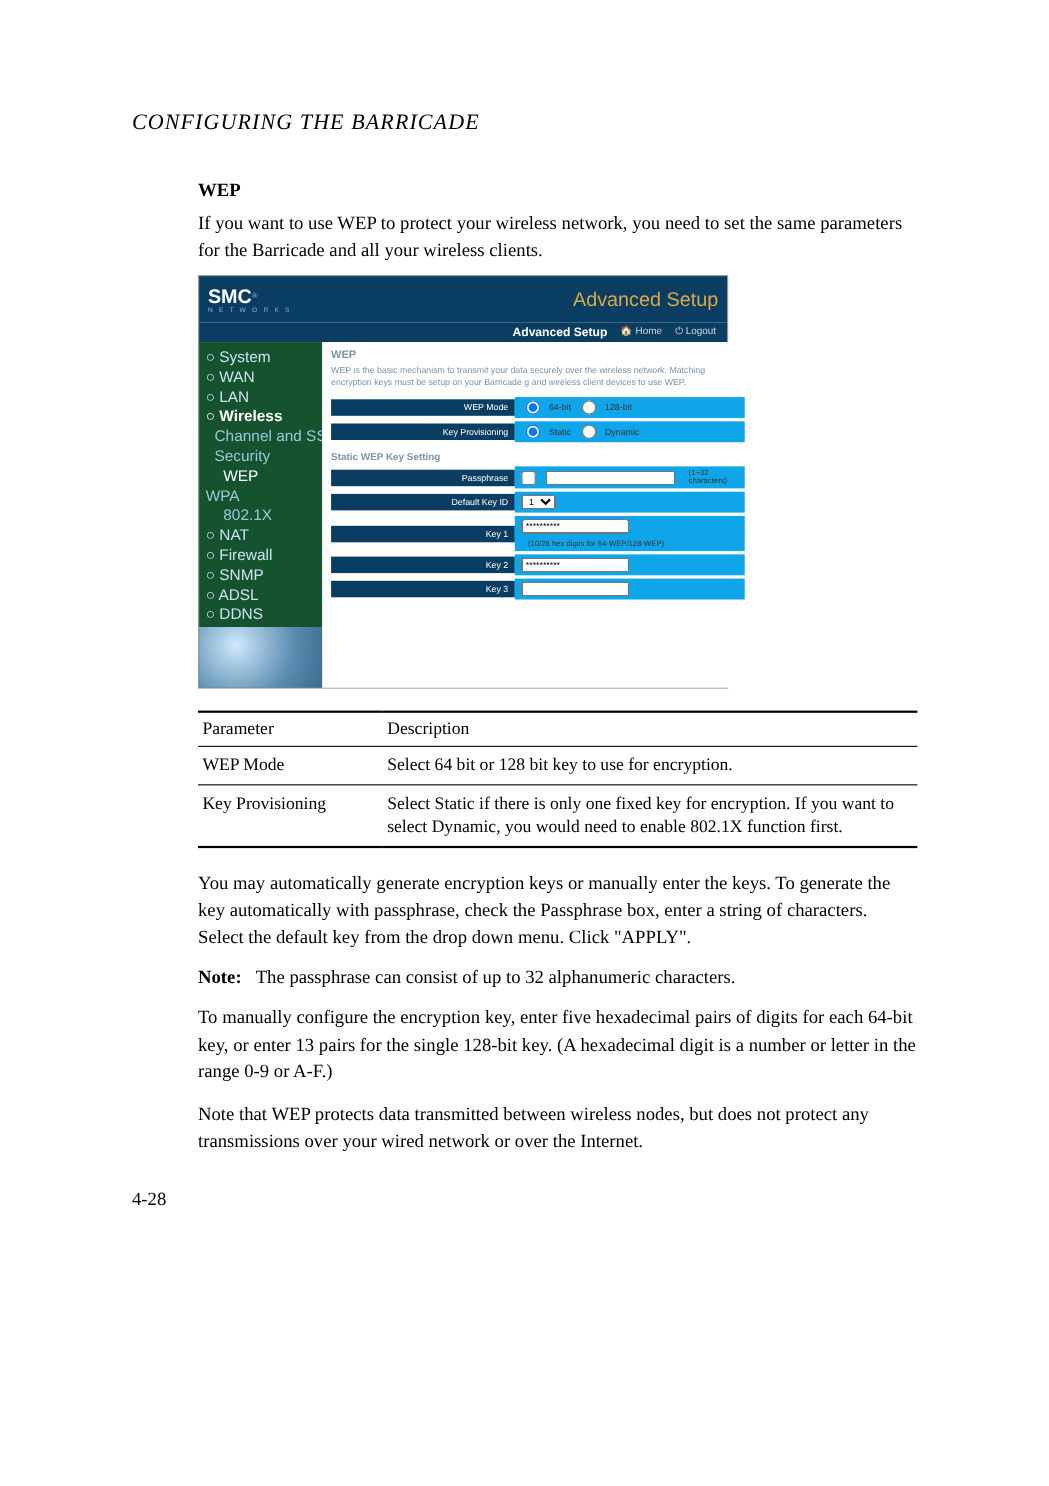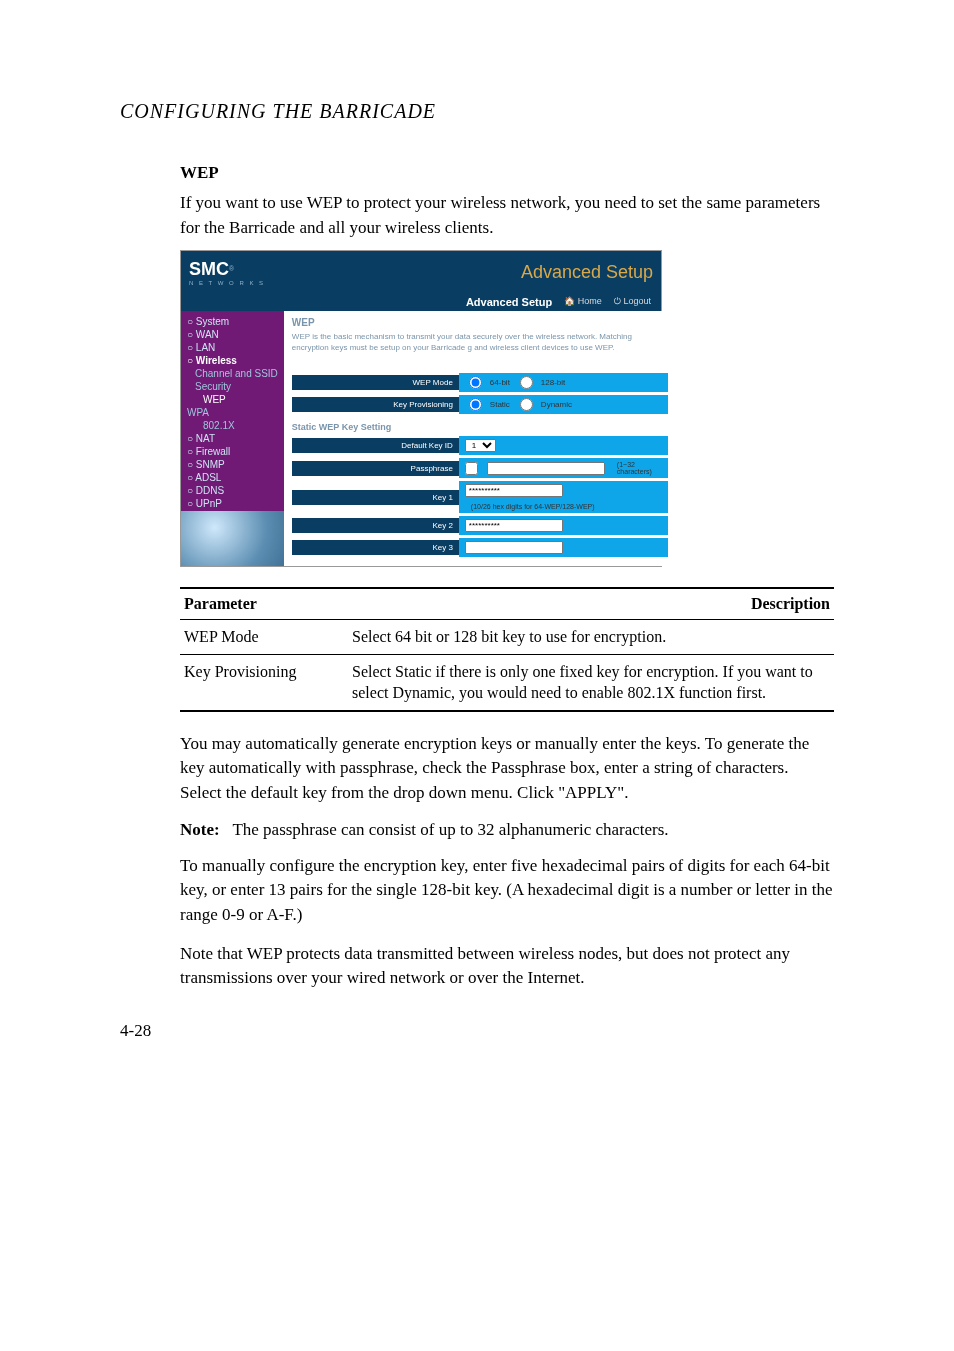--- a/index.html
+++ b/index.html
@@ -68,23 +68,23 @@
       justify-content: flex-end;
       gap: 12px;
     }
     .ss-sub .setup-label { color: #fff; font-weight: bold; }
     .ss-sub .link { color: #d9d9d9; font-size: 9px;}
     .ss-body {
       display: flex;
     }
     .ss-sidebar {
       width: 112px;
-      background: #701a75;
+      background: #14532d;
       color: #cde2f2;
-      font-size: 10px;
+      font-size: 14px;
       padding: 4px 0;
       min-height: 220px;
       position: relative;
     }
     .ss-sidebar .item {
       padding: 1px 6px;
       white-space: nowrap;
     }
     .ss-sidebar .item.active { color: #fff; font-weight: bold; }
     .ss-sidebar .sub { padding-left: 14px; color: #9fc4dc;}
@@ -96,21 +96,21 @@
       height: 55px;
       background: radial-gradient(circle at 30% 30%, #cfe8fb 0%, #5a8db1 60%, #3b6a8f 100%);
     }
     .ss-main {
       flex: 1;
       background: #fff;
       padding: 6px 8px;
       position: relative;
     }
     .ss-main .hdr { color: #7a95ab; font-weight: bold; font-size: 10px;}
-    .ss-main .desc { color: #7a95ab; font-size: 8px; line-height: 1.3; margin: 4px 0 20px;}
+    .ss-main .desc { color: #7a95ab; font-size: 8px; line-height: 1.3; margin: 4px 0 8px;}
     .ss-row {
       display: flex;
       align-items: center;
       margin-bottom: 3px;
     }
     .ss-row .lbl {
       background: #0a3d62;
       color: #fff;
       width: 155px;
       padding: 3px 6px;
@@ -145,23 +145,23 @@
       border-collapse: collapse;
       margin: 8px 0 20px 60px;
       width: calc(100% - 60px);
       font-size: 16px;
     }
     .param-table th {
       text-align: left;
       border-top: 2px solid #000;
       border-bottom: 1px solid #000;
       padding: 6px 4px;
-      font-weight: bold;
-    }
-    .param-table th:last-child { text-align: right; }
+      font-weight: normal;
+    }
+    .param-table th:last-child { text-align: left; }
     .param-table td {
       border-bottom: 1px solid #000;
       padding: 6px 4px;
       vertical-align: top;
       line-height: 1.35;
     }
     .param-table tr:last-child td { border-bottom: 2px solid #000; }
     .note-block {
       font-size: 17px;
       margin-left: 60px;
@@ -239,32 +239,32 @@
             <input type="radio" checked="" style="">
               <span>Static</span>
             <input type="radio" style="">
               <span>Dynamic</span>
           </div>
         </div>
 
         <div class="ss-section-label">Static WEP Key Setting</div>
 
         <div class="ss-row">
-          <div class="lbl">Default Key ID</div>
-          <div class="val">
-              <select><option>1</option></select>
-            </div>
-        </div>
-        <div class="ss-row">
           <div class="lbl">Passphrase</div>
           <div class="val">
             <input type="checkbox" style="">
             <input type="text" style="width: 120px;">
             <span class="ss-note">(1~32 characters)</span>
           </div>
+        </div>
+        <div class="ss-row">
+          <div class="lbl">Default Key ID</div>
+          <div class="val">
+              <select><option>1</option></select>
+            </div>
         </div>
         <div class="ss-row">
           <div class="lbl">Key 1</div>
           <div class="val" style="flex-direction:column; align-items:flex-start;">
             <input type="text" style="width: 90px;" value="**********">
             <span class="ss-note">(10/26 hex digits for 64-WEP/128-WEP)</span>
           </div>
         </div>
         <div class="ss-row">
           <div class="lbl">Key 2</div>

